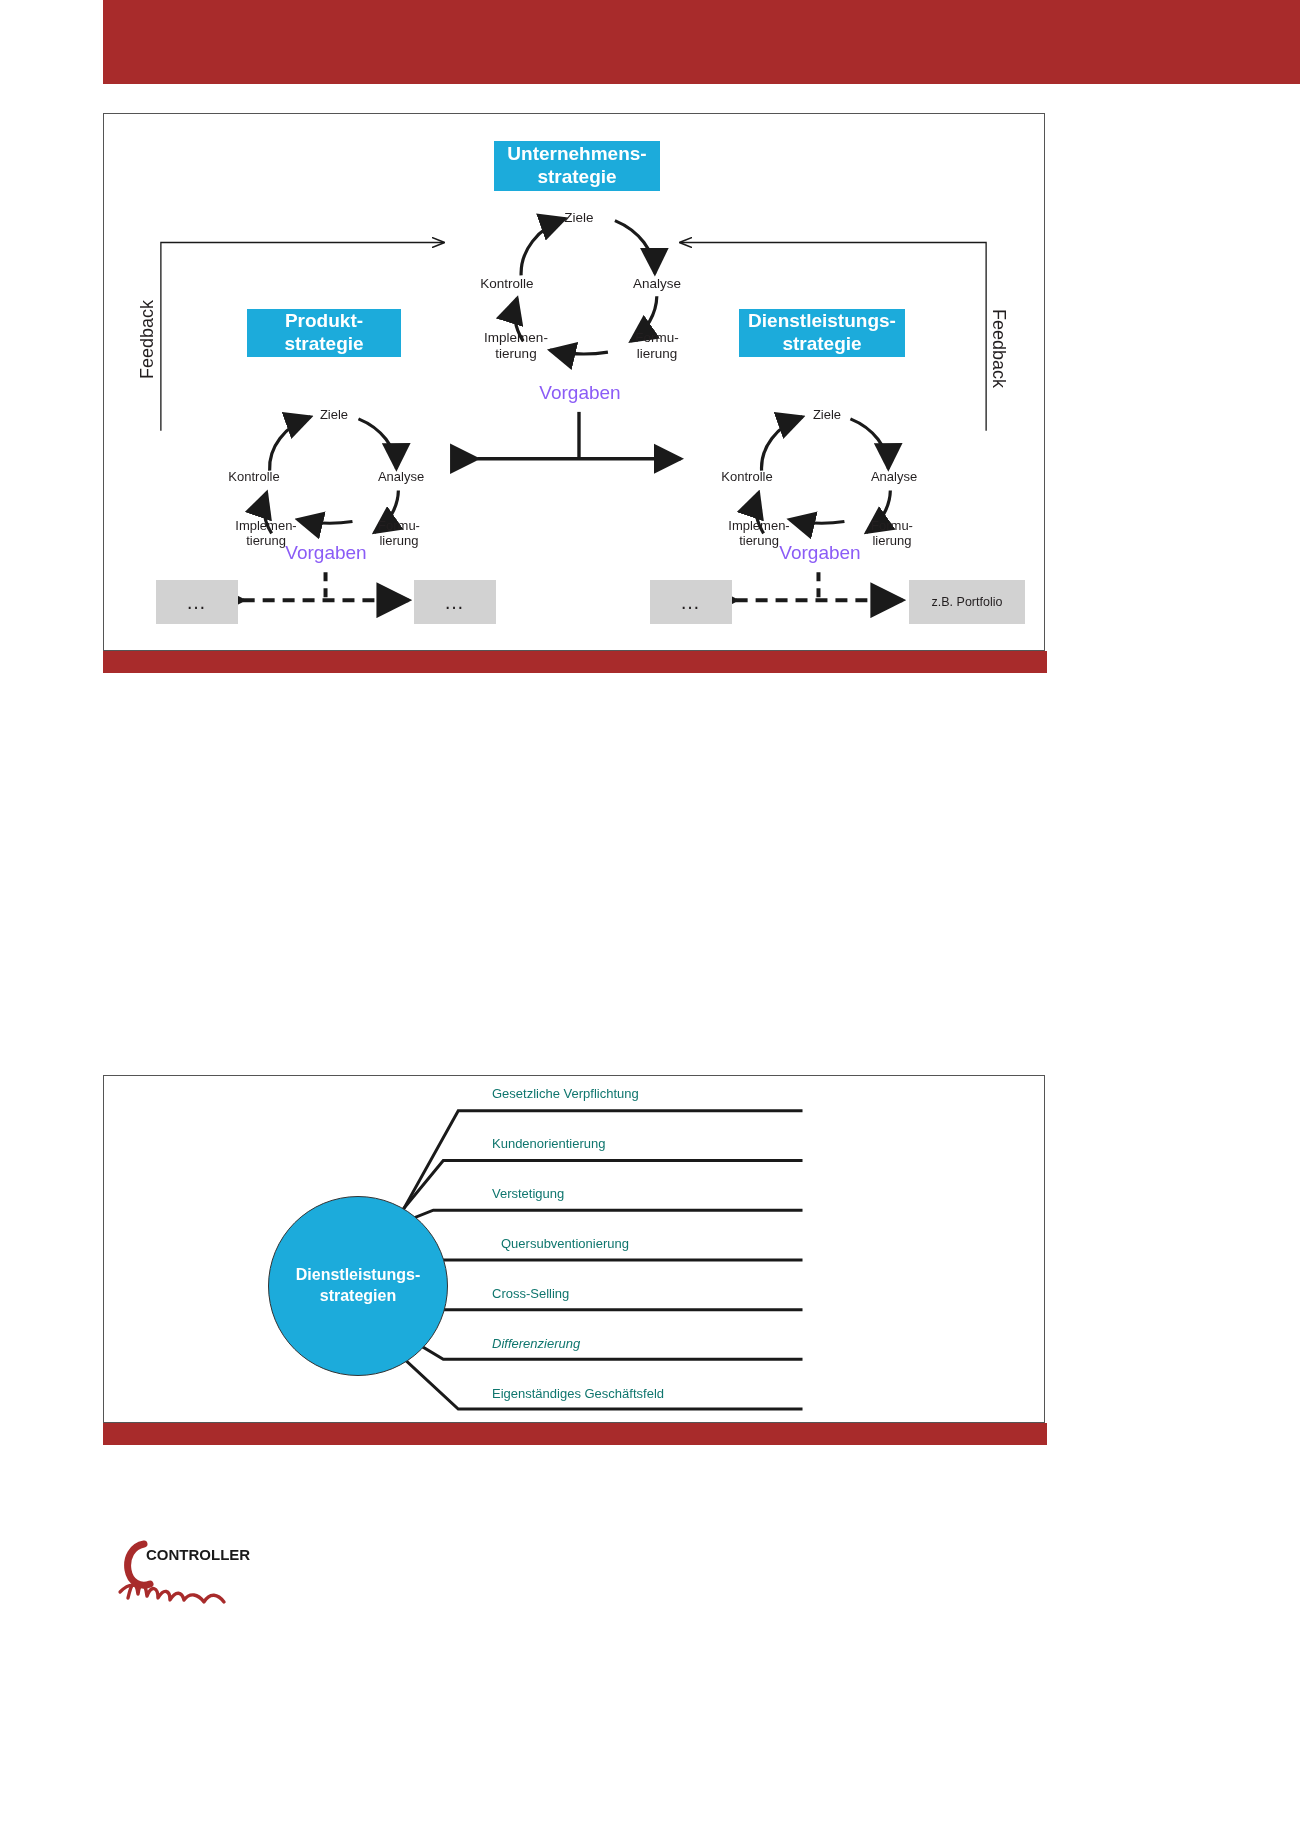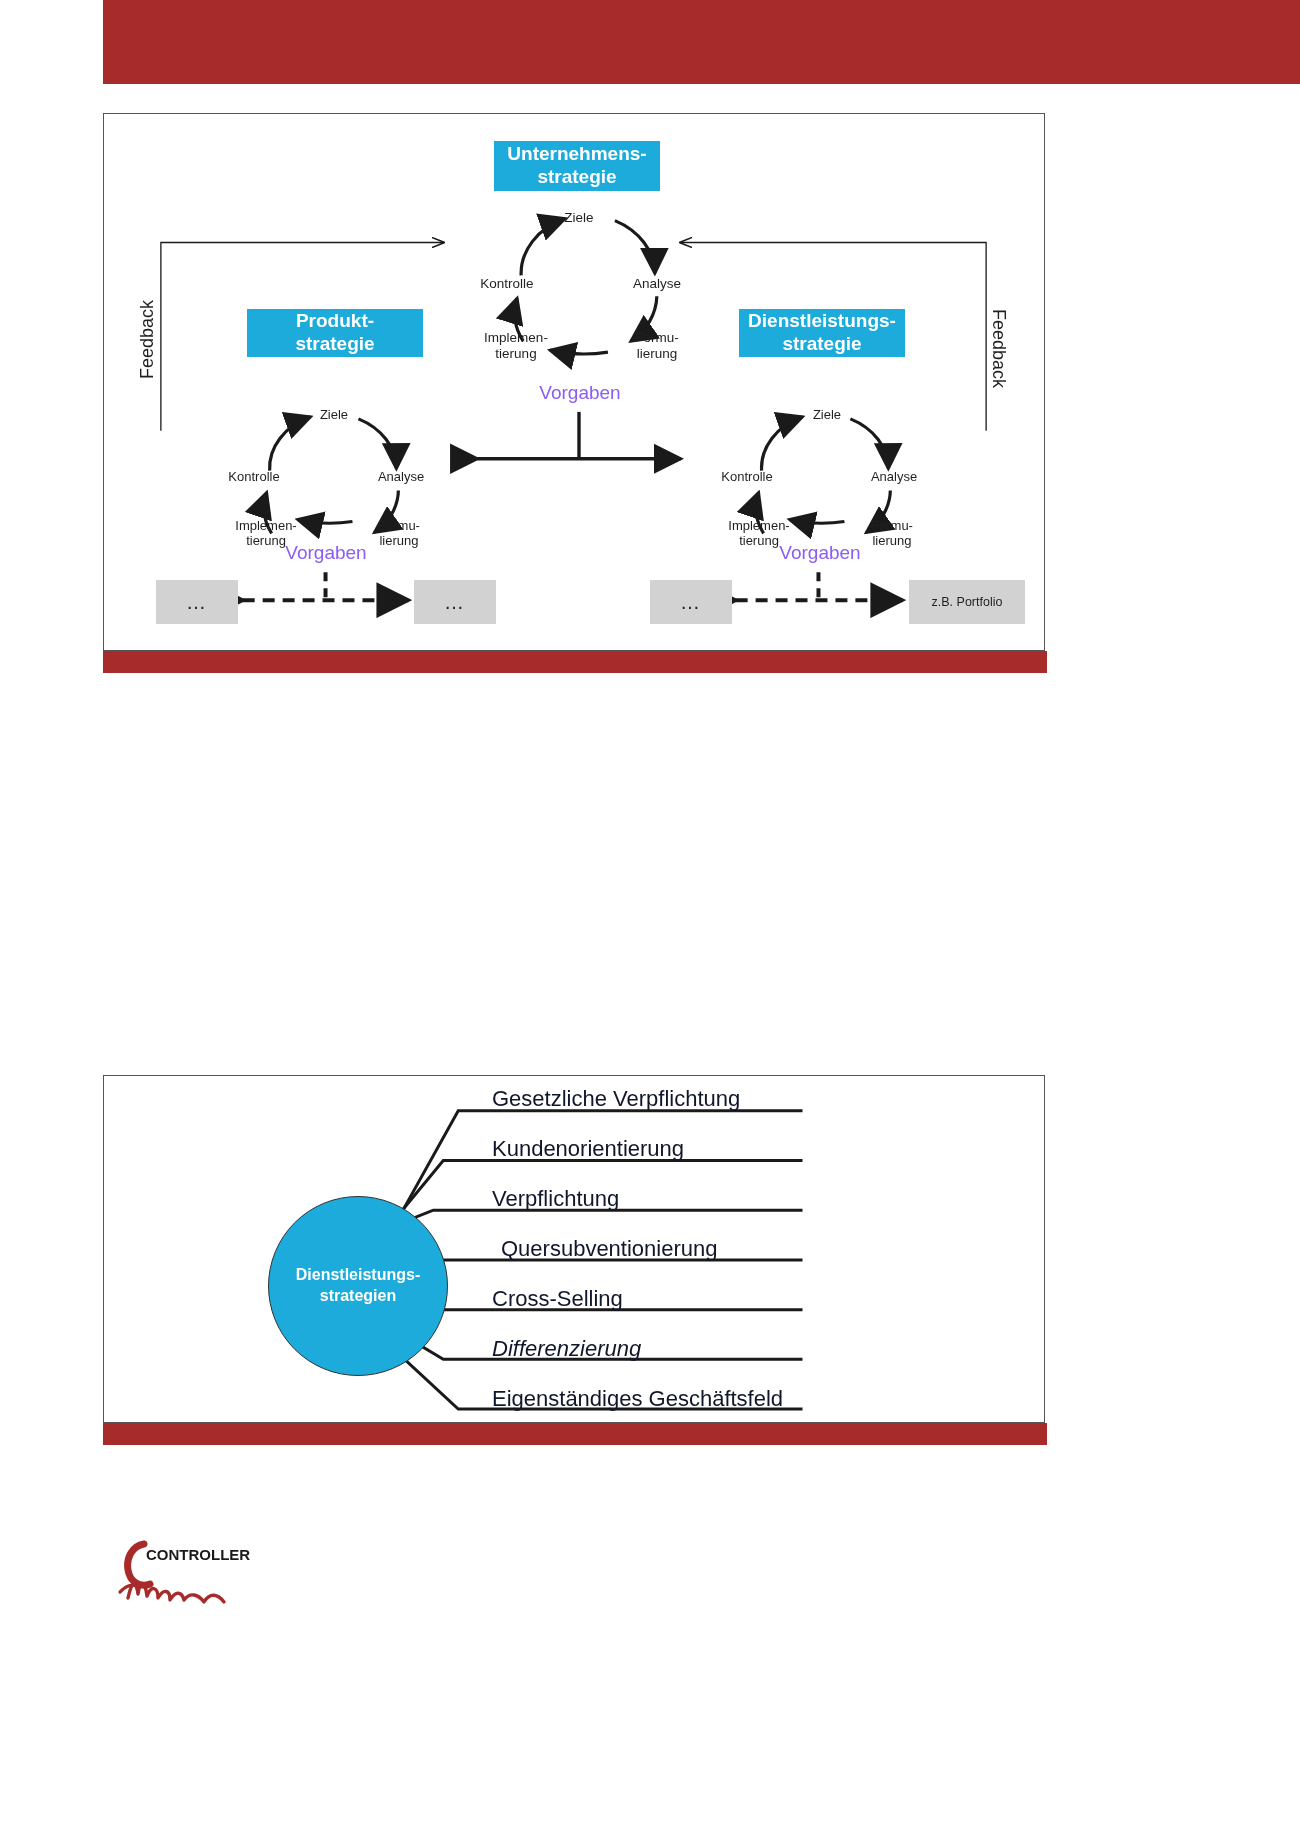--- a/index.html
+++ b/index.html
@@ -40,21 +40,21 @@
   .svg-layer{position:absolute;left:0;top:0;width:100%;height:100%;overflow:visible;}
 
   
   .bluebox{
     position:absolute;background:#1cabdb;color:#fff;
     font-weight:bold;text-align:center;line-height:1.2;
     display:flex;align-items:center;justify-content:center;
     box-sizing:border-box;
   }
   .bluebox.b-unternehmen{left:390px;top:27px;width:166px;height:50px;font-size:19px;}
-  .bluebox.b-produkt{left:143px;top:195px;width:176px;height:48px;font-size:19px;}
+  .bluebox.b-produkt{left:143px;top:195px;width:154px;height:48px;font-size:19px;}
   .bluebox.b-dienst{left:635px;top:195px;width:166px;height:48px;font-size:19px;}
 
   
   .cyc-label{
     position:absolute;color:#231f20;text-align:center;line-height:1.18;
     white-space:nowrap;
   }
   .cyc-center .cyc-label{font-size:13.5px;}
   .cyc-side .cyc-label{font-size:13px;}
 
@@ -79,21 +79,21 @@
 
   
   .circle{
     position:absolute;left:164px;top:120px;width:180px;height:180px;
     border-radius:50%;background:#1cabdb;border:1.5px solid #333;
     display:flex;align-items:center;justify-content:center;
     color:#fff;font-weight:bold;font-size:16px;text-align:center;line-height:1.3;
     box-sizing:border-box;
   }
   .branch-label{
-    position:absolute;font-size:22px;color:#0f172a;white-space:nowrap;
+    position:absolute;font-size:13px;color:#0f766e;white-space:nowrap;
   }
 
   
   .logo{position:absolute;left:112px;top:1540px;width:190px;height:70px;}
 </style>
 </head>
 <body>
 
 <div class="page">
 
@@ -243,21 +243,21 @@
 
     <div class="circle">
       <span>
         <span>Dienstleistungs-</span><br>
         <span>strategien</span>
       </span>
     </div>
 
     <div class="branch-label" style="left:388px;top:10px;">Gesetzliche Verpflichtung</div>
     <div class="branch-label" style="left:388px;top:60px;">Kundenorientierung</div>
-    <div class="branch-label" style="left:388px;top:110px;">Verpflichtung</div>
+    <div class="branch-label" style="left:388px;top:110px;">Verstetigung</div>
     <div class="branch-label" style="left:397px;top:160px;text-align:right;">Quersubventionierung</div>
     <div class="branch-label" style="left:388px;top:210px;">Cross-Selling</div>
     <div class="branch-label" style="left:388px;top:260px;font-style:italic;">Differenzierung</div>
     <div class="branch-label" style="left:388px;top:310px;">Eigenständiges Geschäftsfeld</div>
   </div>
   <div class="fig2-footer"></div>
 
   <div class="logo">
     <svg viewBox="0 0 190 70" width="190" height="70">
 

